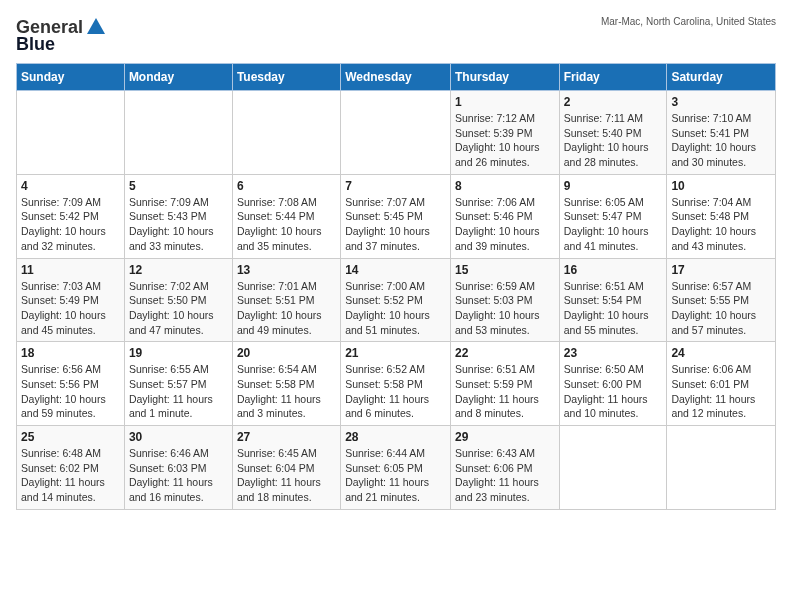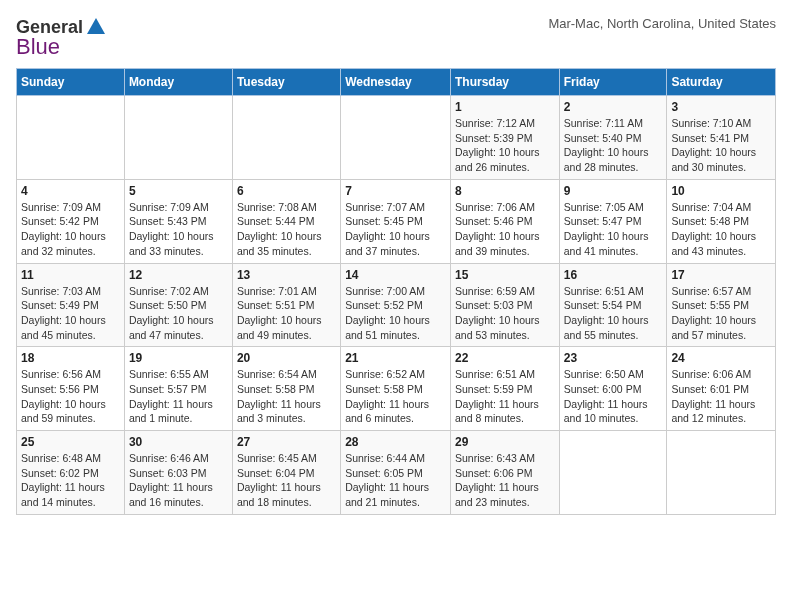--- a/index.html
+++ b/index.html
@@ -28,21 +28,21 @@
     }
     .title-area {
       text-align: right;
     }
     .month-title {
       font-size: 32px;
       font-weight: bold;
       color: #333;
     }
     .location-title {
-      font-size: 13px;
+      font-size: 10px;
       color: #555;
     }
     .calendar {
       width: 100%;
       border-collapse: collapse;
       font-size: 11px;
     }
     .calendar thead tr {
       background-color: #1a6fb5;
       color: #fff;
@@ -88,21 +88,21 @@
 <body>
 
 <div class="header-area">
   <div class="logo">
     <div class="logo-row">
       <span style="font-size:18px;font-weight:bold;color:#333;">General</span>
       <svg width="22" height="22" viewBox="0 0 22 22">
         <polygon points="11,2 20,18 2,18" fill="#1a6fb5"></polygon>
       </svg>
     </div>
-    <span style="font-size:22px;font-weight:normal;color:#701a75;margin-top:-4px;">Blue</span>
+    <span style="font-size:18px;font-weight:bold;color:#0f172a;margin-top:-4px;">Blue</span>
   </div>
   <div class="title-area">
     <div class="location-title">Mar-Mac, North Carolina, United States</div>
   </div>
 </div>
 
 <table class="calendar">
   <thead>
     <tr>
     <th>Sunday</th>
@@ -165,21 +165,21 @@
 Daylight: 10 hours and 37 minutes.</div>
         </td>
         <td>
           <div class="day-num">8</div>
           <div class="day-info">Sunrise: 7:06 AM
 Sunset: 5:46 PM
 Daylight: 10 hours and 39 minutes.</div>
         </td>
         <td>
           <div class="day-num">9</div>
-          <div class="day-info">Sunrise: 7:05 AM
+          <div class="day-info">Sunrise: 6:05 AM
 Sunset: 5:47 PM
 Daylight: 10 hours and 41 minutes.</div>
         </td>
         <td>
           <div class="day-num">10</div>
           <div class="day-info">Sunrise: 7:04 AM
 Sunset: 5:48 PM
 Daylight: 10 hours and 43 minutes.</div>
         </td>
       </tr>

